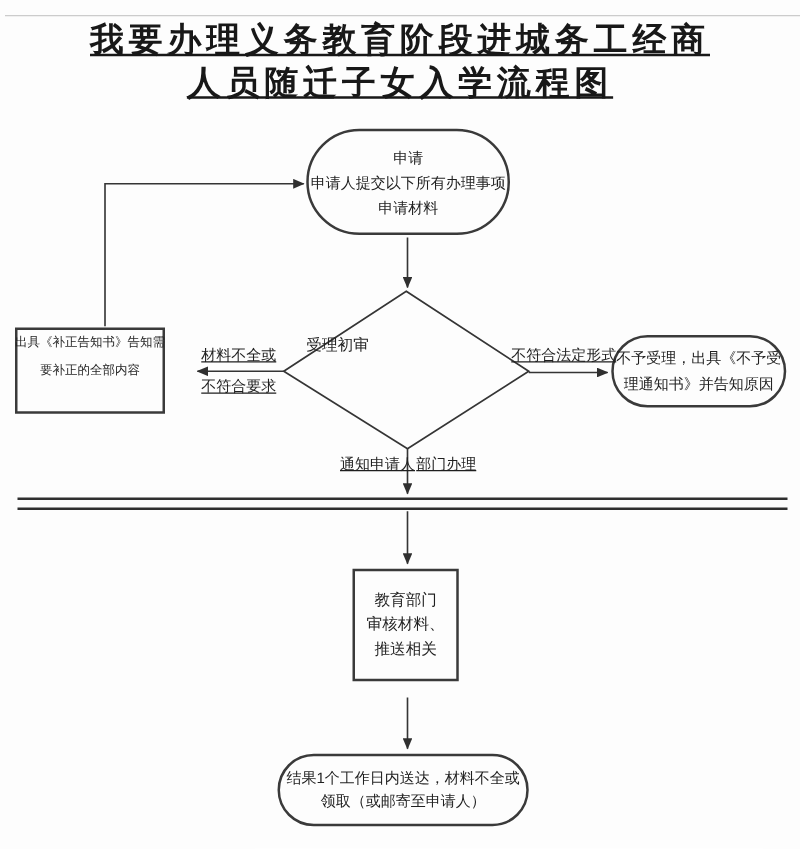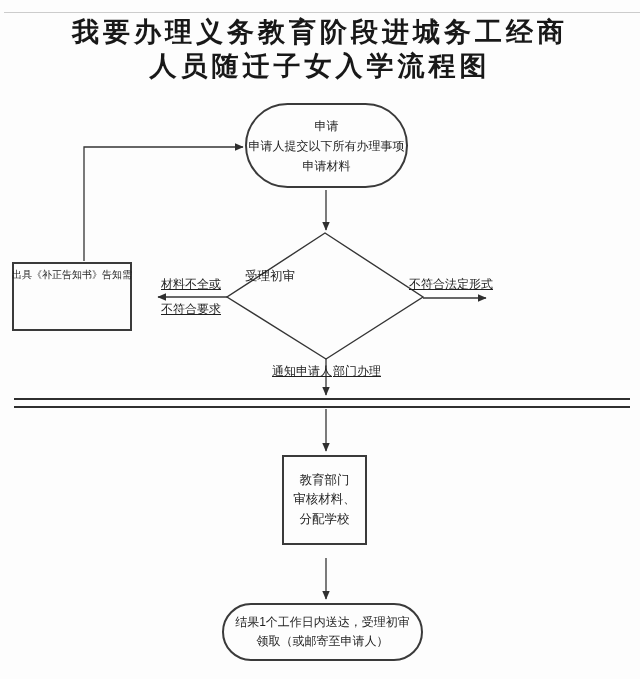--- a/index.html
+++ b/index.html
@@ -13,21 +13,21 @@
   }
   .top-divider{
     position:absolute;left:4px;right:0;top:12px;height:1px;
     background:#cccccc;
   }
   .title{
     position:absolute;left:0;right:0;top:15px;
     text-align:center;
     font-family:"Liberation Serif","DejaVu Serif",serif;
     font-weight:bold;font-size:27px;line-height:34px;
-    letter-spacing:4px;color:#181818;
+    letter-spacing:4px;color:#181818;text-decoration:underline;
   }
   .connectors{position:absolute;left:0;top:0;}
   .node{
     position:absolute;box-sizing:border-box;
     border:2px solid #3a3a3a;background:#fdfdfd;
     display:flex;flex-direction:column;align-items:center;justify-content:center;
     text-align:left;white-space:nowrap;
   }
   .stadium-lg{left:245px;top:103px;width:163px;height:85px;border-radius:44px;font-size:12px;line-height:20px;}
   .rect-correction{left:12px;top:262px;width:120px;height:69px;justify-content:flex-start;padding-top:0;font-size:10px;line-height:22px;}
@@ -92,31 +92,36 @@
     <div>申请人提交以下所有办理事项</div>
     <div>申请材料</div>
   </div>
 
   <div class="diamond-text">
     <div>受理初审</div>
   </div>
 
   <div class="node rect-correction">
     <div>出具《补正告知书》告知需</div>
+    <div>要补正的全部内容</div>
   </div>
 
+  <div class="node stadium-reject">
+    <div>不予受理，出具《不予受</div>
+    <div>理通知书》并告知原因</div>
+  </div>
 
   <div class="node rect-education">
     <div>教育部门</div>
     <div>审核材料、</div>
-    <div>分配学校</div>
+    <div>推送相关</div>
   </div>
 
   <div class="node stadium-result">
-    <div>结果1个工作日内送达，受理初审</div>
+    <div>结果1个工作日内送达，材料不全或</div>
     <div>领取（或邮寄至申请人）</div>
   </div>
 
   <div class="edge-label lbl-incomplete-1">材料不全或</div>
   <div class="edge-label lbl-incomplete-2">不符合要求</div>
   <div class="edge-label lbl-invalid-form">不符合法定形式</div>
   <div class="edge-label lbl-push-1">通知申请人</div>
   <div class="edge-label lbl-push-2">部门办理</div>
 
 </div>

